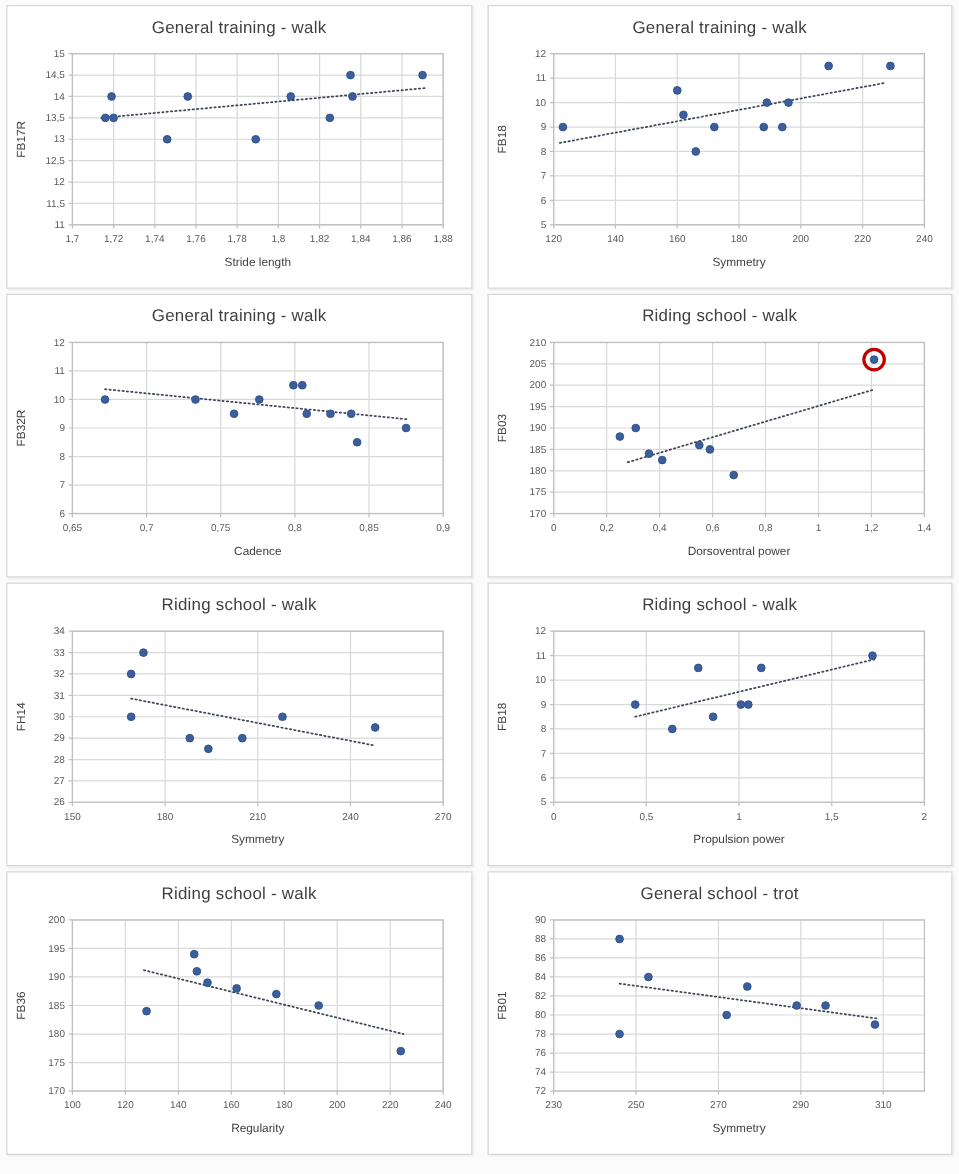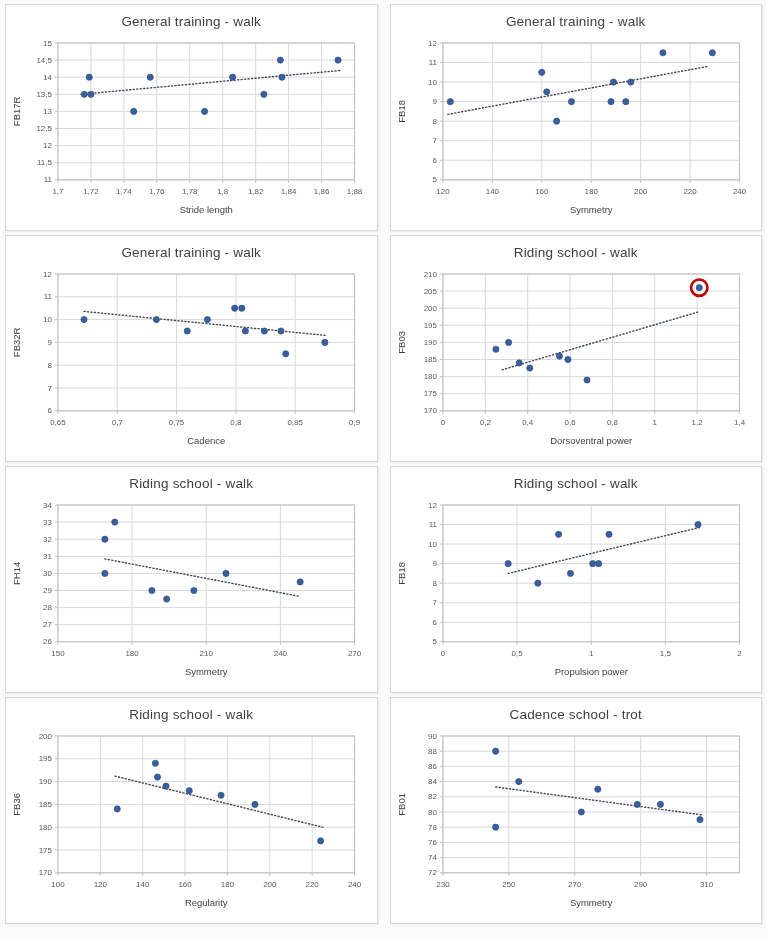--- a/index.html
+++ b/index.html
@@ -481,21 +481,21 @@
         <circle cx="160.19285714285712" cy="56.233333333333334" r="3.1" fill="#3a5f9c" stroke="#2c4f86" stroke-width="0.7"></circle>
         <circle cx="183.5285714285714" cy="60.8" r="3.1" fill="#3a5f9c" stroke="#2c4f86" stroke-width="0.7"></circle>
         <circle cx="215.35000000000002" cy="65.36666666666667" r="3.1" fill="#3a5f9c" stroke="#2c4f86" stroke-width="0.7"></circle>
         <circle cx="249.29285714285714" cy="74.5" r="3.1" fill="#3a5f9c" stroke="#2c4f86" stroke-width="0.7"></circle>
         <circle cx="315.0571428571428" cy="111.03333333333333" r="3.1" fill="#3a5f9c" stroke="#2c4f86" stroke-width="0.7"></circle>
         <text x="200.5" y="176" text-anchor="middle" class="axis-label">Regularity</text>
         <text transform="translate(14 74.5) rotate(-90)" text-anchor="middle" class="axis-label">FB36</text>
       </svg>
   </div>
   <div class="panel">
-    <div class="chart-title">Cadence school - trot</div>
+    <div class="chart-title">General school - trot</div>
     <svg class="plot" viewBox="0 0 371 192" width="100%" height="192" preserveAspectRatio="xMidYMin meet">
         <line x1="52" y1="143" x2="349" y2="143" stroke="#d9d9d9" stroke-width="1"></line>
         <line x1="52" y1="127.77777777777777" x2="349" y2="127.77777777777777" stroke="#d9d9d9" stroke-width="1"></line>
         <line x1="52" y1="112.55555555555556" x2="349" y2="112.55555555555556" stroke="#d9d9d9" stroke-width="1"></line>
         <line x1="52" y1="97.33333333333334" x2="349" y2="97.33333333333334" stroke="#d9d9d9" stroke-width="1"></line>
         <line x1="52" y1="82.11111111111111" x2="349" y2="82.11111111111111" stroke="#d9d9d9" stroke-width="1"></line>
         <line x1="52" y1="66.88888888888889" x2="349" y2="66.88888888888889" stroke="#d9d9d9" stroke-width="1"></line>
         <line x1="52" y1="51.66666666666667" x2="349" y2="51.66666666666667" stroke="#d9d9d9" stroke-width="1"></line>
         <line x1="52" y1="36.44444444444444" x2="349" y2="36.44444444444444" stroke="#d9d9d9" stroke-width="1"></line>
         <line x1="52" y1="21.22222222222223" x2="349" y2="21.22222222222223" stroke="#d9d9d9" stroke-width="1"></line>

